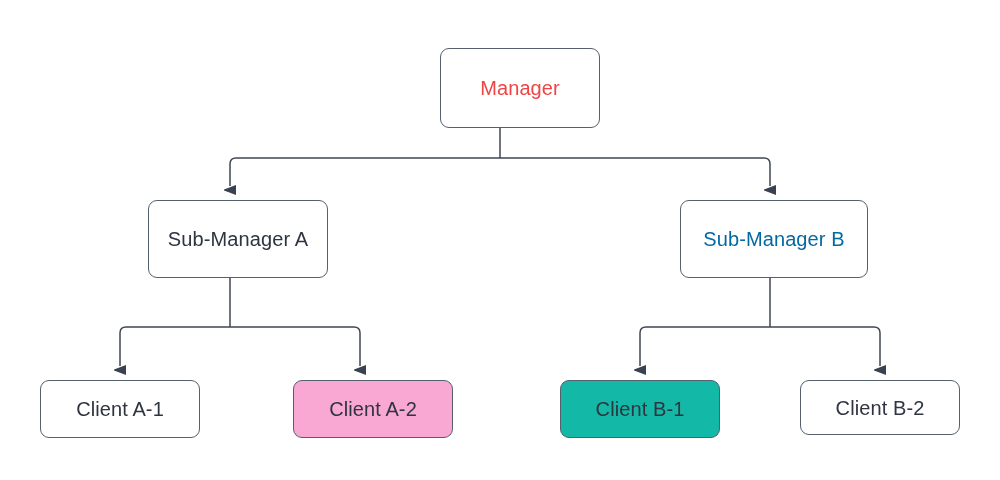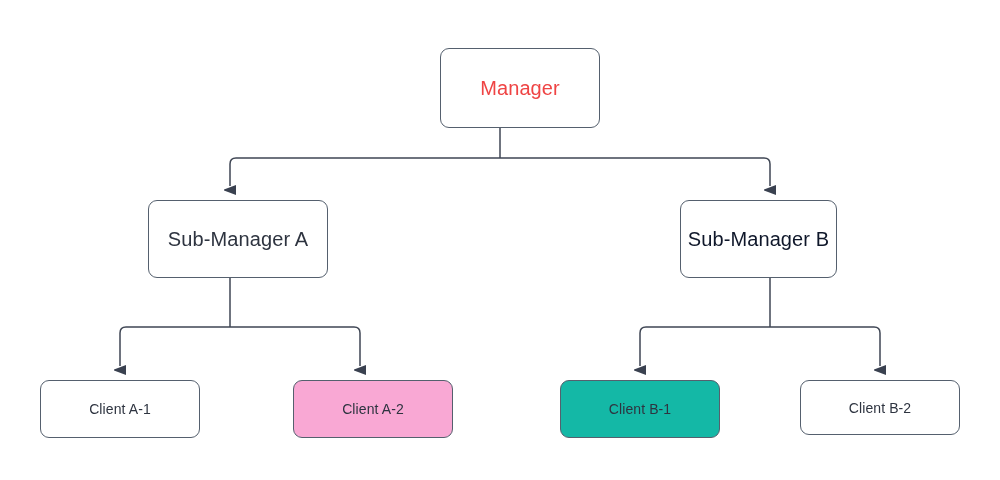--- a/index.html
+++ b/index.html
@@ -38,21 +38,21 @@
     color: #2e3440;
     letter-spacing: 0.1px;
     white-space: nowrap;
   }
   .node-label {
     display: block;
     line-height: 1;
   }
   .lvl-root  { font-size: 20px; }
   .lvl-mid   { font-size: 20px; }
-  .lvl-leaf  { font-size: 14px; }
+  .lvl-leaf  { font-size: 20px; }
 </style>
 </head>
 <body>
 
 <div id="canvas" style="width: 1000px; height: 480px; background: rgb(255, 255, 255);">
 
   <svg id="edges" viewBox="0 0 1000 480" width="1000" height="480" aria-hidden="true">
     <defs>
       <marker id="arrowhead" markerWidth="10" markerHeight="12" refX="1" refY="6" orient="auto" markerUnits="userSpaceOnUse">
         <path d="M0,0 L10,0 L5.6,12 L4.4,12 Z" fill="#3a4150"></path>
@@ -82,21 +82,21 @@
   </svg>
 
   <div class="node lvl-root" id="node-manager" style="left: 420px; top: 48px; width: 160px; height: 80px; background: rgb(255, 255, 255); border-color: rgb(85, 96, 110); color: #ef4444; margin-left: 20px;">
     <span class="node-label">Manager</span>
   </div>
 
   <div class="node lvl-mid" id="node-sub-a" style="left: 148px; top: 200px; width: 180px; height: 78px; background: rgb(255, 255, 255); border-color: rgb(85, 96, 110); color: rgb(46, 52, 64);">
     <span class="node-label">Sub-Manager A</span>
   </div>
 
-  <div class="node lvl-mid" id="node-sub-b" style="left: 680px; top: 200px; width: 157px; height: 78px; background: rgb(255, 255, 255); border-color: rgb(85, 96, 110); color: #0f172a;">
+  <div class="node lvl-mid" id="node-sub-b" style="left: 680px; top: 200px; width: 188px; height: 78px; background: rgb(255, 255, 255); border-color: rgb(85, 96, 110); color: #0369a1;">
     <span class="node-label">Sub-Manager B</span>
   </div>
 
   <div class="node lvl-leaf" id="node-client-a1" style="left: 40px; top: 380px; width: 160px; height: 58px; background: rgb(255, 255, 255); border-color: rgb(85, 96, 110); color: rgb(46, 52, 64);">
     <span class="node-label">Client A-1</span>
   </div>
 
   <div class="node lvl-leaf" id="node-client-a2" style="left: 293px; top: 380px; width: 160px; height: 58px; background: #f9a8d4; border-color: rgb(85, 96, 110); color: rgb(46, 52, 64);">
     <span class="node-label">Client A-2</span>
   </div>

